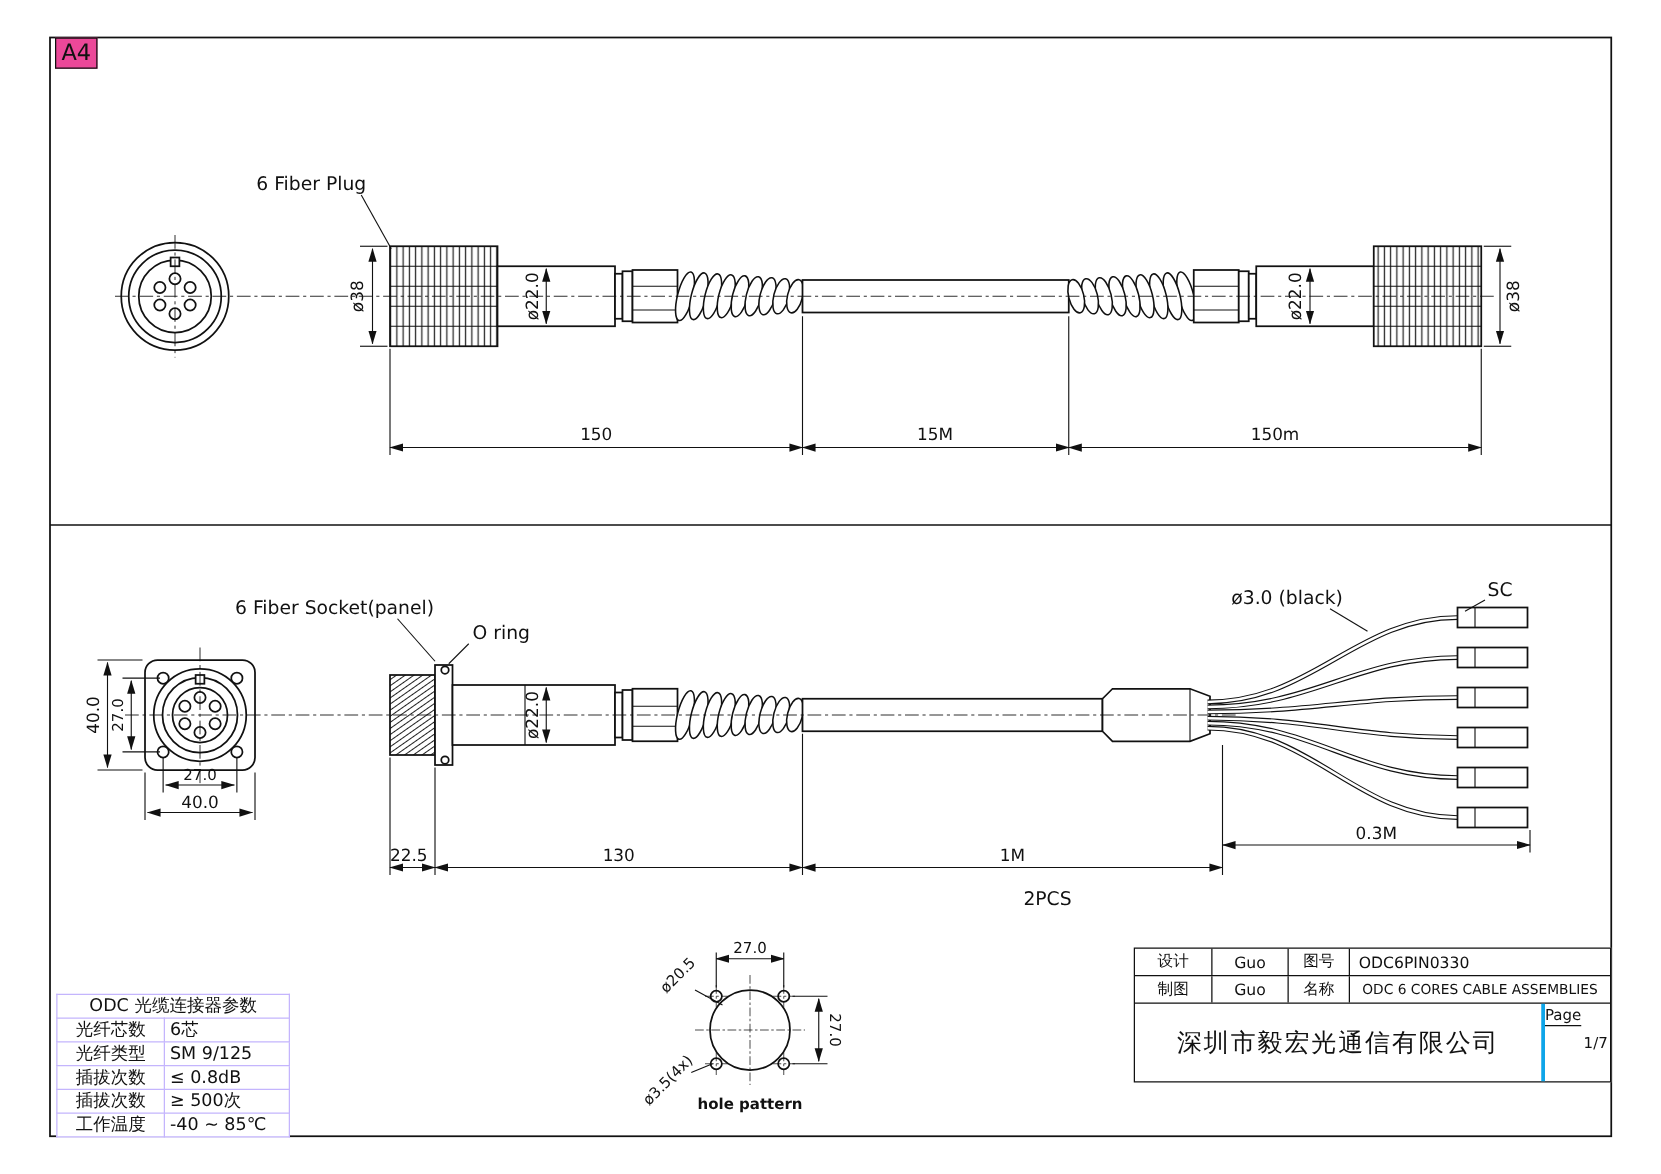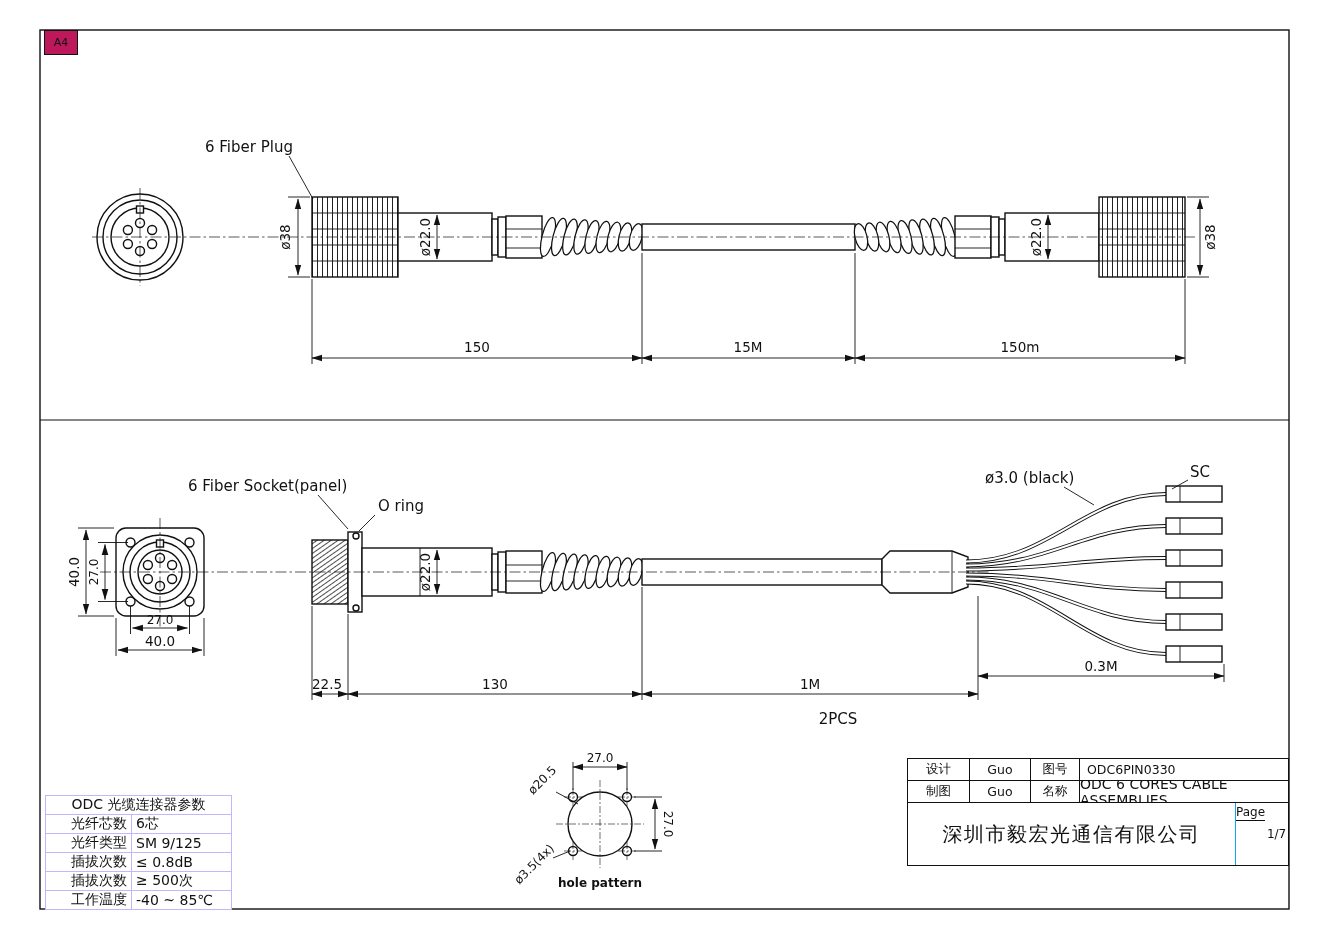--- a/index.html
+++ b/index.html
@@ -17,40 +17,40 @@
   .fibW{stroke:#fff;stroke-width:2;fill:none}
   #coil ellipse{fill:#fff;stroke:#111;stroke-width:1.25}
   text{fill:#111;font-family:"DejaVu Sans","Liberation Sans",sans-serif;text-anchor:middle}
   .t13{font-size:13.5px}
   .t12{font-size:12px}
   .t15{font-size:15px;text-anchor:start}
   .t15m{font-size:15px}
   .bold{font-weight:bold}
 
   .a4box{position:absolute;left:44px;top:30px;width:34px;height:25px;border:1.6px solid #111;
-         background:#be185d;z-index:2;display:flex;align-items:center;justify-content:center;font-size:11px}
+         background:#ec4899;z-index:2;display:flex;align-items:center;justify-content:center;font-size:18px}
 
   table.params{position:absolute;left:45px;top:795px;width:187px;z-index:2;background:#fff;
                border-collapse:collapse;border:1.6px solid #111}
   table.params th,table.params td{border:1px solid #c4b5fd;font-size:14px;height:19px;padding:0 4px;font-weight:normal}
   table.params th{text-align:center}
-  table.params td.lbl{text-align:right;width:86px}
+  table.params td.lbl{text-align:center;width:86px}
   table.params td.val{text-align:left}
 
   .tblock{position:absolute;left:907px;top:758px;width:382px;height:108px;z-index:2;background:#fff;
           border:1.6px solid #111;display:flex;flex-direction:column;font-size:12.5px}
   .tb-row{display:flex;border-bottom:1px solid #111;height:22px;flex:none}
   .tb-row:last-child{border-bottom:none;flex:1;height:auto}
   .tb-cell{border-right:1px solid #111;display:flex;align-items:center;justify-content:center;overflow:hidden}
   .tb-cell:last-child{border-right:none}
   .w62{width:62px}.w61{width:61px}.w49{width:49px}.w91{width:91px}.w58{width:58px}
   .grow{flex:1}
   .leftpad{justify-content:flex-start;padding-left:7px}
-  .small{font-size:14px}
-  .company{flex:1;display:flex;align-items:center;justify-content:center;border-right:1px solid #0ea5e9;
+  .small{font-size:11px}
+  .company{flex:1;display:flex;align-items:center;justify-content:center;border-right:3px solid #0ea5e9;
            font-family:"Liberation Serif","DejaVu Serif",serif;font-size:20px;letter-spacing:1.5px}
   .tb-pagecol{width:52px;display:flex;flex-direction:row}
   .tb-pagelabel{height:18px;border-bottom:1px solid #111;display:flex;align-items:center;justify-content:center;font-size:12px}
   .tb-pageval{flex:1;display:flex;align-items:center;justify-content:center;font-size:12px}
 </style>
 </head>
 <body>
 
 <div class="page">
 

